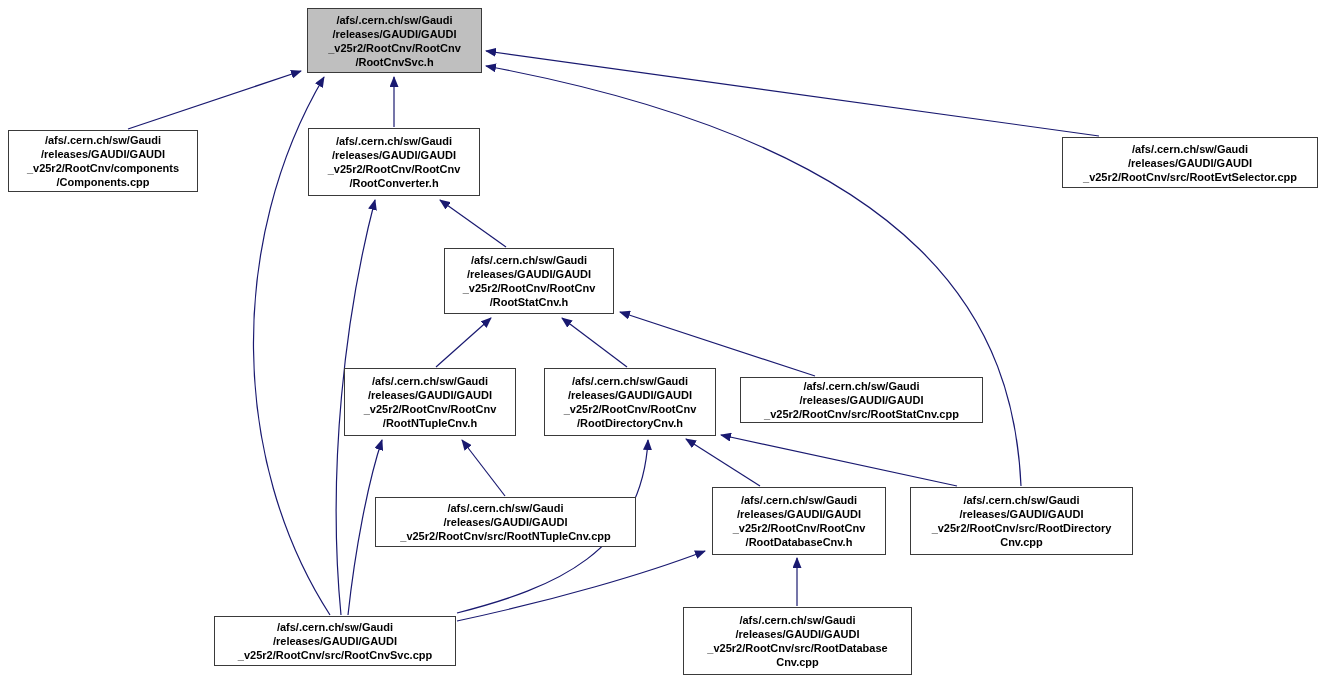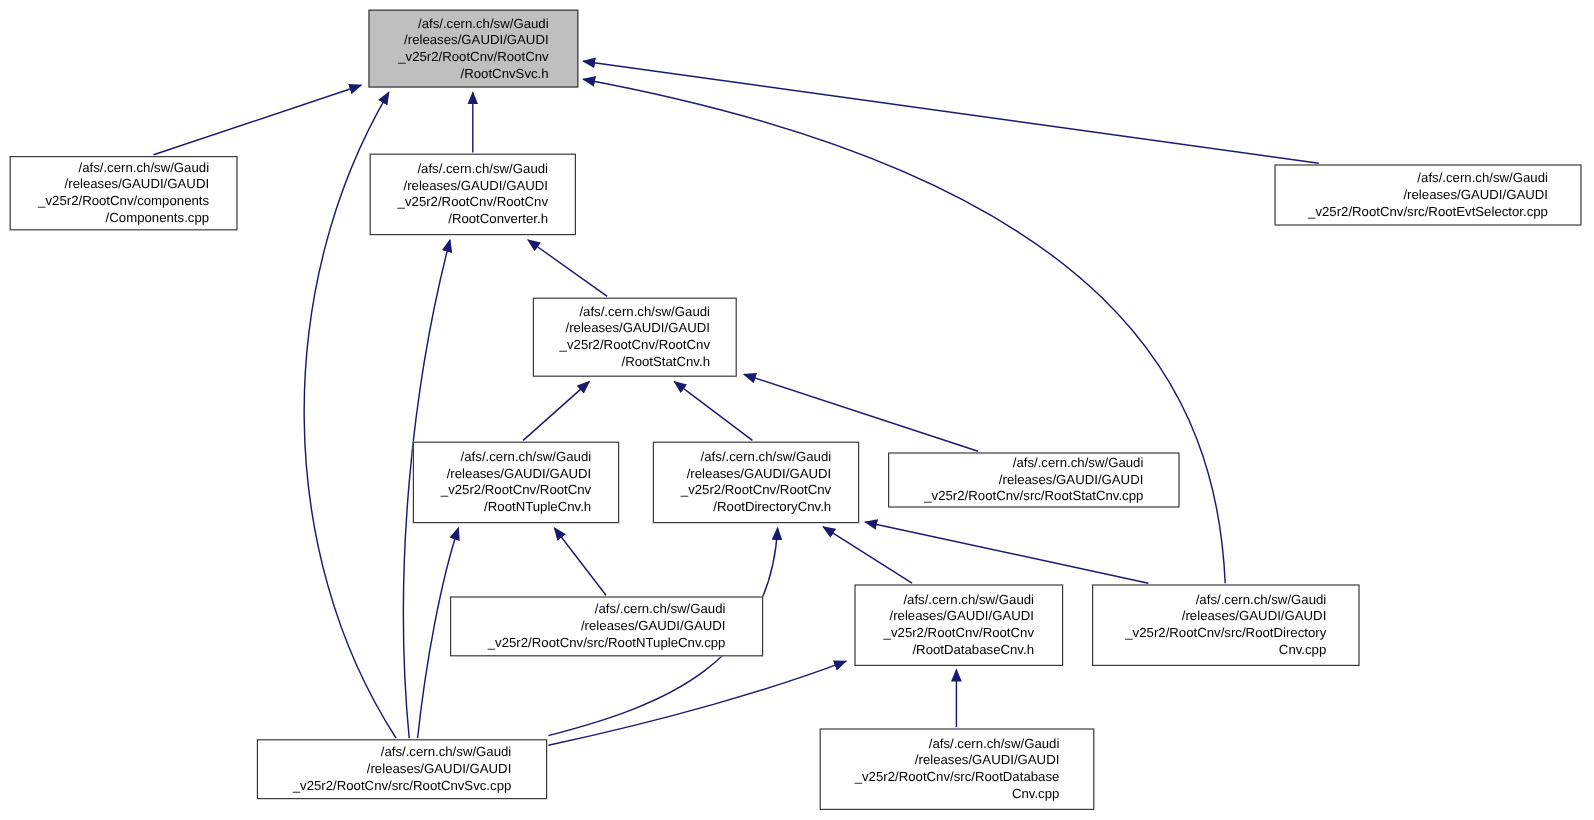--- a/index.html
+++ b/index.html
@@ -12,26 +12,27 @@
   }
   #edge-layer{position:absolute;left:0;top:0;width:1328px;height:683px;pointer-events:none;}
   .node{
     position:absolute;
     box-sizing:border-box;
     border:1px solid #3a3a3a;
     background:#ffffff;
     color:#000000;
     font-size:11px;
     line-height:14px;
-    text-align:right;
+    text-align:center;
     display:flex;
     align-items:center;
     justify-content:center;
     white-space:pre-line;
     cursor:pointer;
+    font-weight:bold;
   }
   .node.root{background:#bfbfbf;cursor:default;}
   .edge{fill:none;stroke-width:1.2px;}
 </style>
 </head>
 <body>
 
 <div id="canvas">
   <svg id="edge-layer" xmlns="http://www.w3.org/2000/svg" width="1328" height="683" viewBox="0 0 1328 683">
     <defs>

